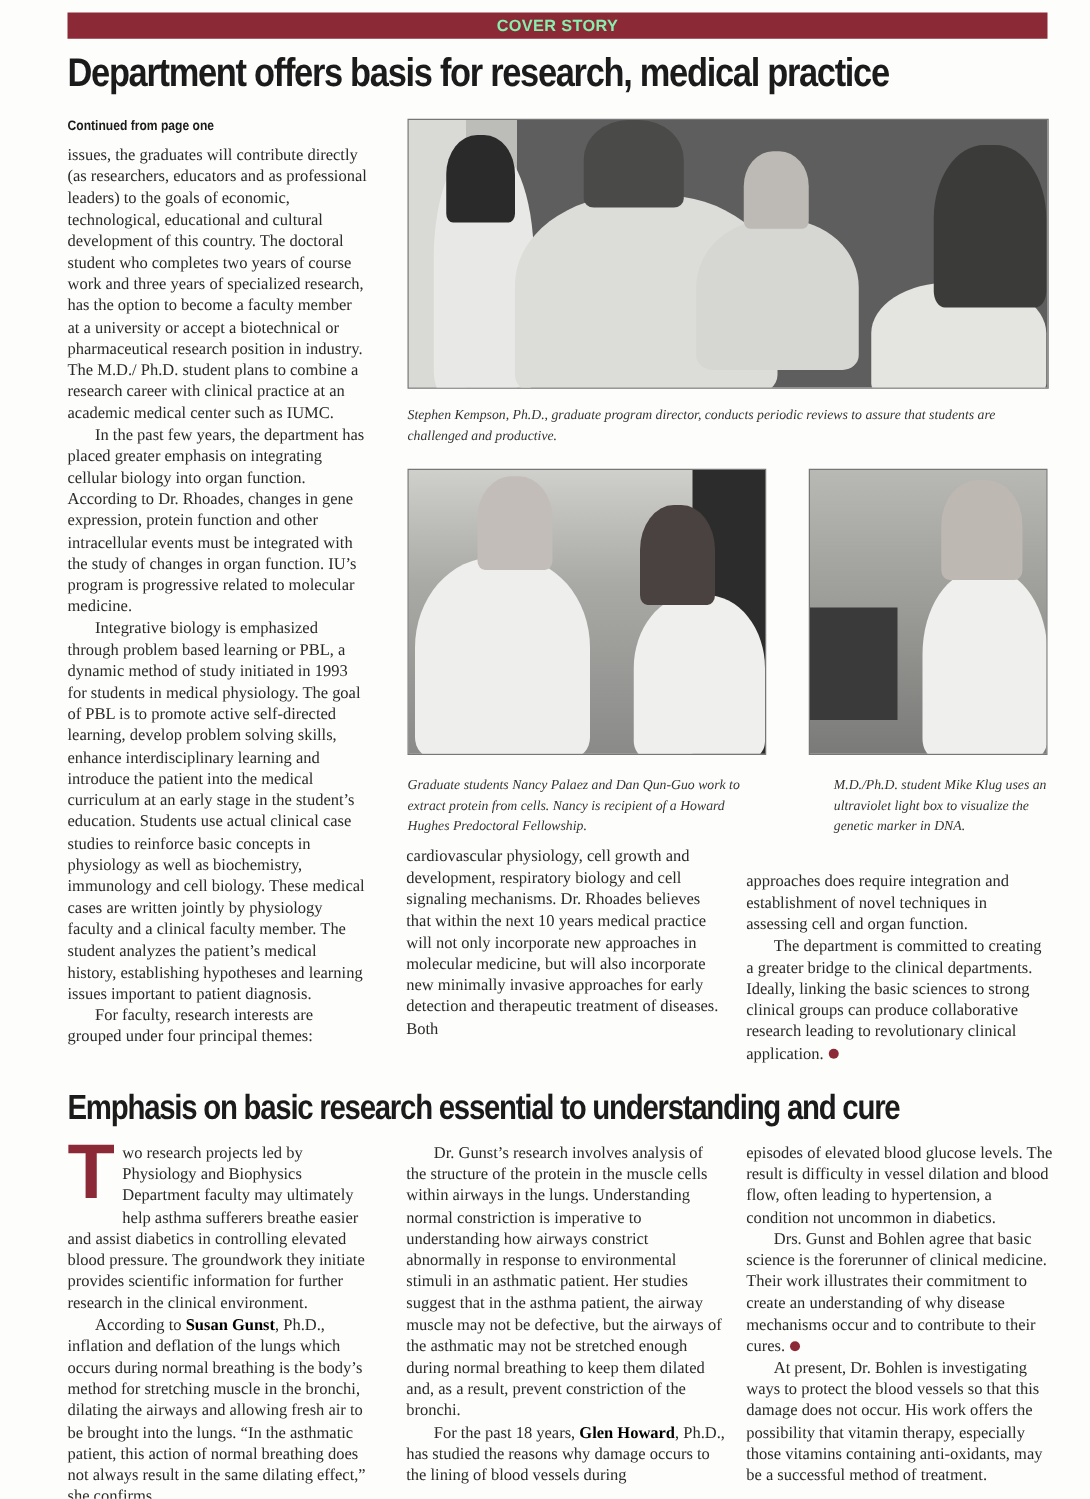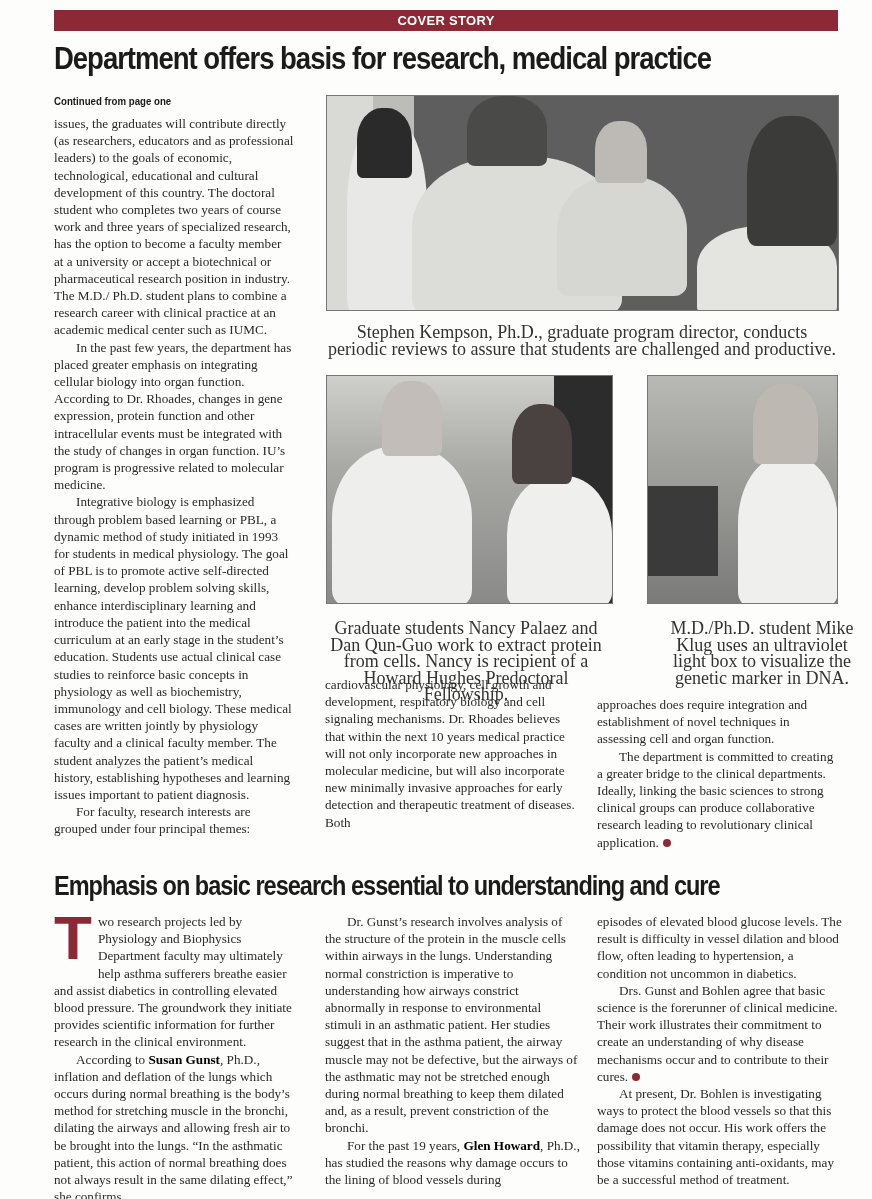--- a/index.html
+++ b/index.html
@@ -2,21 +2,21 @@
 <html><head>
 <meta charset="utf-8">
 <style>
   html, body { margin:0; padding:0; }
   body {
     width:872px; height:1199px; background:#fdfdfb; position:relative; overflow:hidden;
     font-family:"Liberation Serif", serif; color:#2a2a2a;
   }
   .banner {
     position:absolute; left:54px; top:10px; width:784px; height:21px;
-    background:#8b2a36; color:#ffffff; text-align:center;
+    background:#8b2a36; color:#86efac; text-align:center;
     font-family:"Liberation Sans", sans-serif; font-weight:bold; font-size:13px; line-height:21px;
     letter-spacing:0.3px;
   }
   .headline {
     position:absolute; left:54px; font-family:"Liberation Sans", sans-serif;
     font-weight:bold; color:#1b1b1b; letter-spacing:-1.2px; white-space:nowrap;
     transform-origin:left top;
   }
   .h1 { top:40px; font-size:32px; transform:scaleX(0.86); }
   .h2 { top:870px; font-size:28px; transform:scaleX(0.84); }
@@ -36,21 +36,21 @@
   .photo {
     position:absolute; border:1px solid #777; overflow:hidden;
   }
   .p1 { left:326px; top:95px; width:511px; height:214px;
     background:linear-gradient(90deg,#d9d9d6 0 9%,#bcbcb8 9% 17%,#5e5e5e 17% 100%); }
   .p2 { left:326px; top:375px; width:285px; height:227px;
     background:linear-gradient(180deg,#cfcfcb 0%,#a9a9a6 40%,#8a8a88 100%); }
   .p3 { left:647px; top:375px; width:189px; height:227px;
     background:linear-gradient(180deg,#b8b8b4 0%,#9a9a97 50%,#7a7a78 100%); }
   .fig { position:absolute; border-radius:45% 45% 10% 10%; }
-  .caption { position:absolute; font-size:18px; line-height:16.5px; color:#333;text-align:center; }
+  .caption { position:absolute; font-style:italic; font-size:11px; line-height:16.5px; color:#333; }
   .cap1 { left:326px; top:324px; width:512px; }
   .cap2 { left:326px; top:620px; width:280px; }
   .cap3 { left:667px; top:620px; width:190px; }
   .dot { display:inline-block; width:8px; height:8px; border-radius:50%; background:#8b2a36; margin-left:4px; vertical-align:0; }
   .dropcap {
     float:left; font-family:"Liberation Sans", sans-serif; font-weight:bold;
     color:#8b2a36; font-size:62px; line-height:50px; height:52px; margin:0 6px 0 0;
   }
   b { font-weight:bold; color:#000000; }
 </style>
@@ -106,20 +106,20 @@
 
 <div class="headline h2">Emphasis on basic research essential to understanding and cure</div>
 
 <div class="col b1">
   <p class="first"><span class="dropcap">T</span><span>wo research projects led by Physiology and Biophysics Department faculty may ultimately help asthma sufferers breathe easier and assist diabetics in controlling elevated blood pressure. The groundwork they initiate provides scientific information for further research in the clinical environment.</span></p>
   <p><span>According to </span><b>Susan Gunst</b><span>, Ph.D., inflation and deflation of the lungs which occurs during normal breathing is the body’s method for stretching muscle in the bronchi, dilating the airways and allowing fresh air to be brought into the lungs. “In the asthmatic patient, this action of normal breathing does not always result in the same dilating effect,” she confirms.</span></p>
 </div>
 
 <div class="col b2">
   <p>Dr. Gunst’s research involves analysis of the structure of the protein in the muscle cells within airways in the lungs. Understanding normal constriction is imperative to understanding how airways constrict abnormally in response to environmental stimuli in an asthmatic patient. Her studies suggest that in the asthma patient, the airway muscle may not be defective, but the airways of the asthmatic may not be stretched enough during normal breathing to keep them dilated and, as a result, prevent constriction of the bronchi.</p>
-  <p><span>For the past 19 years, </span><b>Glen Howard</b><span>, Ph.D., has studied the reasons why damage occurs to the lining of blood vessels during</span></p>
+  <p><span>For the past 18 years, </span><b>Glen Howard</b><span>, Ph.D., has studied the reasons why damage occurs to the lining of blood vessels during</span></p>
 </div>
 
 <div class="col b3">
   <p class="first">episodes of elevated blood glucose levels. The result is difficulty in vessel dilation and blood flow, often leading to hypertension, a condition not uncommon in diabetics.</p>
   <p><span>Drs. Gunst and Bohlen agree that basic science is the forerunner of clinical medicine. Their work illustrates their commitment to create an understanding of why disease mechanisms occur and to contribute to their cures.</span><span class="dot"></span></p>
   <p>At present, Dr. Bohlen is investigating ways to protect the blood vessels so that this damage does not occur. His work offers the possibility that vitamin therapy, especially those vitamins containing anti-oxidants, may be a successful method of treatment.</p>
 </div>
 
 </body></html>

